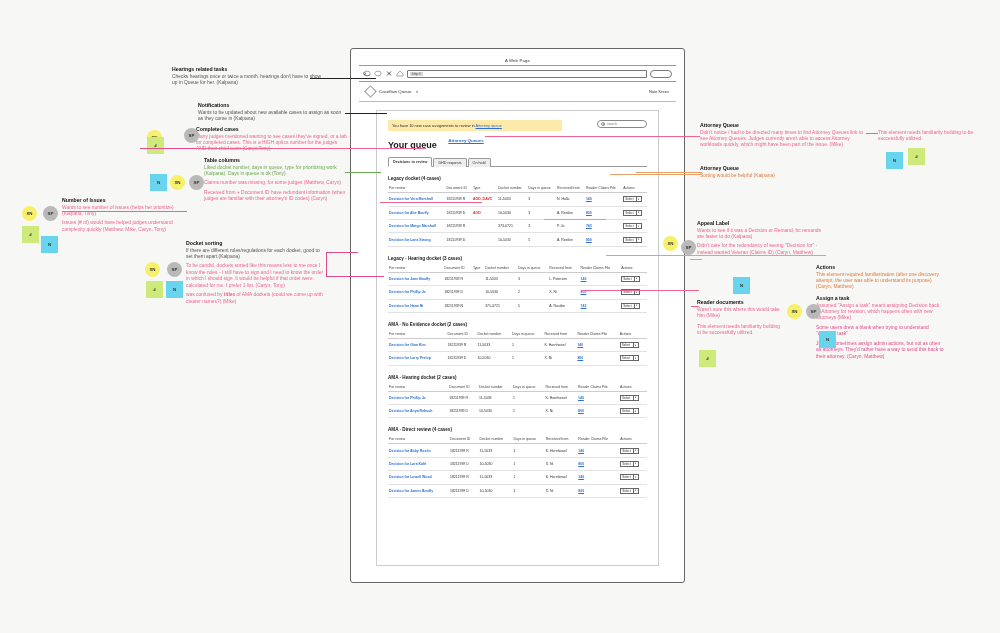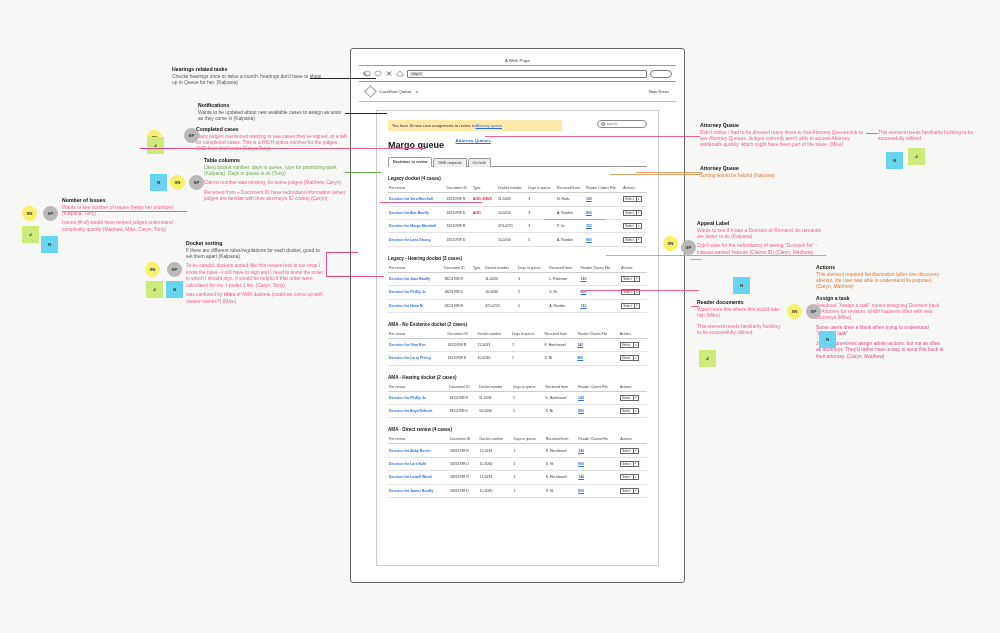--- a/index.html
+++ b/index.html
@@ -186,21 +186,21 @@
           <div class="notice">
             <b>You have 10 new case assignments to review in </b><a href="#">Attorney queue</a>
           </div>
           <div class="searchbox">
             <span class="mag"></span>
             <span>search</span>
           </div>
         </div>
 
         <div>
-          <h1 class="queue-title">Margo queue</h1>
+          <h1 class="queue-title">Your queue</h1>
           <a class="queue-link" href="#">Attorney Queues</a>
         </div>
 
         <div class="tabs" id="tabs-host">
             <div class="tab active">Decisions to review</div>
             <div class="tab">DHD requests</div>
             <div class="tab">On hold</div>
           </div>
 
         <div id="sections-host">

